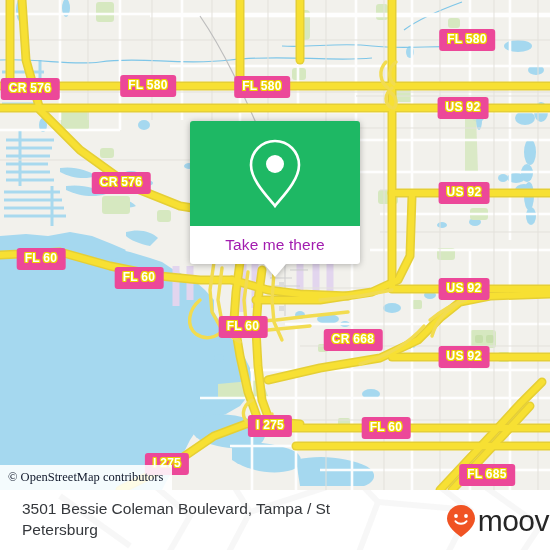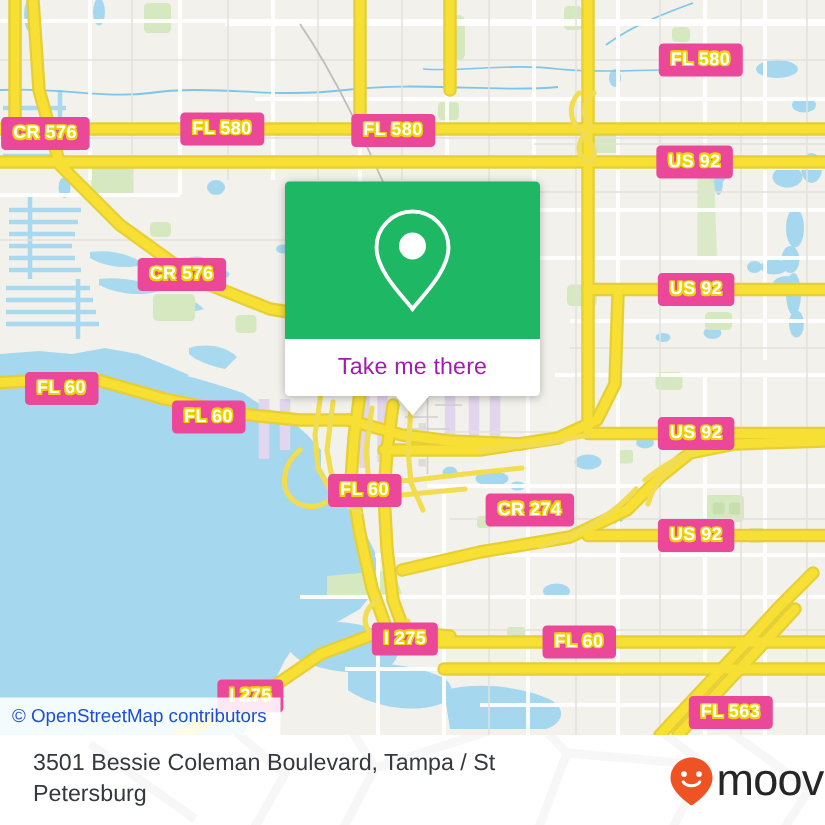--- a/index.html
+++ b/index.html
@@ -47,25 +47,25 @@
     transform: translate(-50%, -50%);
     box-sizing: border-box;
   }
 
   
   #attribution {
     position: absolute;
     left: 0;
     bottom: 0;
     background: rgba(255,255,255,0.88);
-    color: #1d4ed8;
+    color: #0f172a;
     font-size: 12.5px;
     line-height: 15px;
     padding: 5px 9px 5px 8px;
-    font-family: Liberation Sans, sans-serif;
+    font-family: Liberation Serif, serif;
     white-space: nowrap;
   }
 
   
   #callout {
     position: absolute;
     left: 190px;
     top: 121px;
     width: 170px;
     filter: drop-shadow(0 1px 3px rgba(0,0,0,0.28));
@@ -450,26 +450,26 @@
     <div class="shield" style="left:148px; top:86px;">FL 580</div>
     <div class="shield" style="left:262px; top:87px;">FL 580</div>
     <div class="shield" style="left:467px; top:40px;">FL 580</div>
     <div class="shield" style="left:463px; top:108px;">US 92</div>
     <div class="shield" style="left:121px; top:183px;">CR 576</div>
     <div class="shield" style="left:464px; top:193px;">US 92</div>
     <div class="shield" style="left:41px;  top:259px;">FL 60</div>
     <div class="shield" style="left:139px; top:278px;">FL 60</div>
     <div class="shield" style="left:464px; top:289px;">US 92</div>
     <div class="shield" style="left:243px; top:327px;">FL 60</div>
-    <div class="shield" style="left:353px; top:340px;">CR 274</div>
+    <div class="shield" style="left:353px; top:340px;">CR 668</div>
     <div class="shield" style="left:464px; top:357px;">US 92</div>
     <div class="shield" style="left:270px; top:426px;">I 275</div>
     <div class="shield" style="left:386px; top:428px;">FL 60</div>
     <div class="shield" style="left:167px; top:464px;">I 275</div>
-    <div class="shield" style="left:487px; top:475px;">FL 563</div>
+    <div class="shield" style="left:487px; top:475px;">FL 685</div>
 
     <div id="attribution">© OpenStreetMap contributors</div>
 
     <div id="callout">
       <div id="callout-green">
         <svg width="62" height="76" viewBox="0 0 62 76">
           <path d="M31 5 C17.7 5 7 15.7 7 29 C7 45 25 62 31 70 C37 62 55 45 55 29 C55 15.7 44.3 5 31 5 Z" fill="none" stroke="#ffffff" stroke-width="2.6"></path>
           <circle cx="31" cy="28" r="9" fill="#ffffff"></circle>
         </svg>
       </div>

